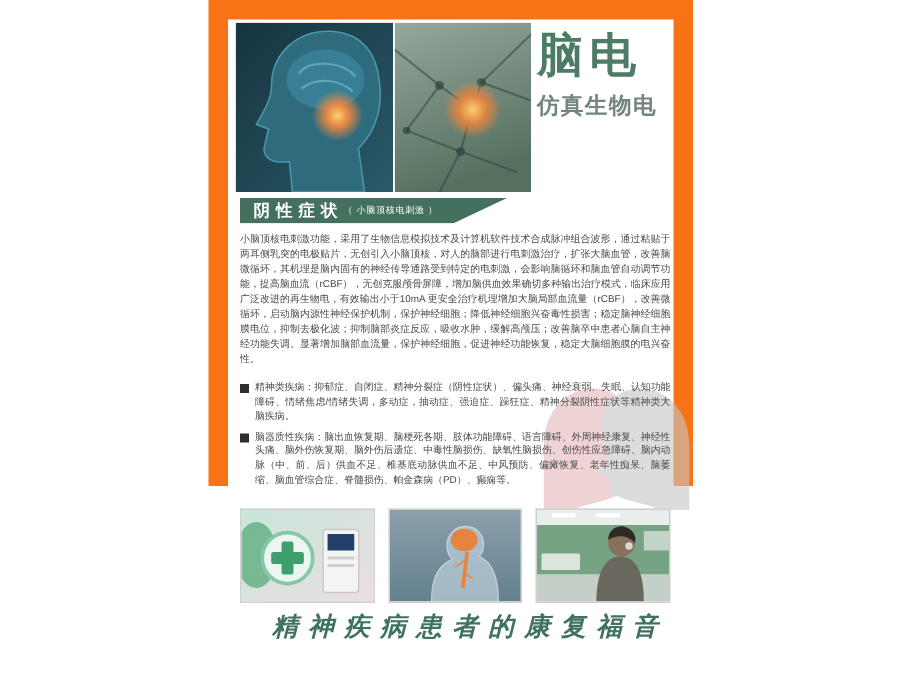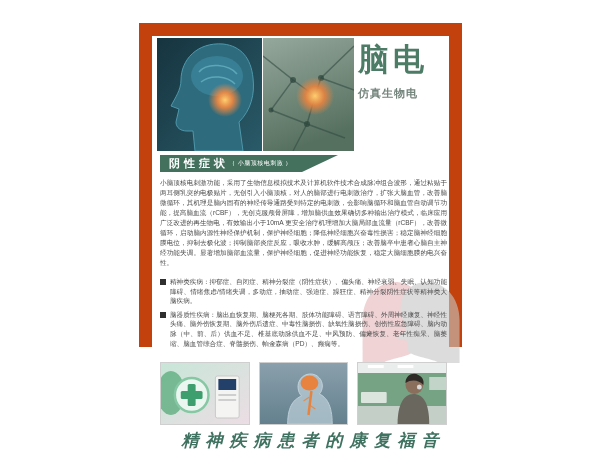--- a/index.html
+++ b/index.html
@@ -1,29 +1,29 @@
 <!DOCTYPE html>
 <html><head>
 <meta charset="utf-8">
 <style>
   html,body{margin:0;padding:0;background:#ffffff;}
   .page{position:relative;width:600px;height:450px;background:#ffffff;overflow:hidden;
         font-family:"Liberation Sans","DejaVu Sans",sans-serif;}
-  .poster{position:absolute;left:139px;top:0;width:323px;height:324px;background:#c2410c;margin-top:23px;}
+  .poster{position:absolute;left:139px;top:0;width:323px;height:324px;background:#f97316;}
   .card{position:absolute;left:13px;top:13px;width:297px;height:420px;background:#ffffff;}
 
   
   .photo-block{position:absolute;left:5px;top:2px;width:197px;height:113px;display:flex;gap:1px;}
   .hero-photo{height:113px;overflow:hidden;}
   .hero-photo svg{display:block;}
 
   
   .title-block{position:absolute;left:206px;top:6px;width:90px;}
   .title-line{font-size:31px;font-weight:bold;color:#4d7c66;line-height:36px;letter-spacing:4px;white-space:nowrap;}
-  .subtitle{margin-top:9px;font-size:11px;font-weight:bold;color:#74857d;line-height:13px;letter-spacing:1px;}
+  .subtitle{margin-top:9px;font-size:15px;font-weight:bold;color:#74857d;line-height:13px;letter-spacing:1px;}
 
   
   .banner{position:absolute;left:8px;height:17px;background:#44705e;color:#ffffff;
           display:flex;align-items:center;}
   .banner .h{font-size:11px;font-weight:bold;letter-spacing:4px;padding-left:9px;white-space:nowrap;}
   .banner .note{font-size:6px;letter-spacing:0.5px;white-space:nowrap;}
   #banner-intro{top:119px;width:178px;clip-path:polygon(0 0,100% 0,calc(100% - 36px) 100%,0 100%);}
   #banner-scope{top:219px;width:155px;clip-path:polygon(0 0,100% 0,calc(100% - 30px) 100%,0 100%);}
   #banner-op{top:302px;width:172px;clip-path:polygon(0 0,100% 0,calc(100% - 30px) 100%,0 100%);}
 

